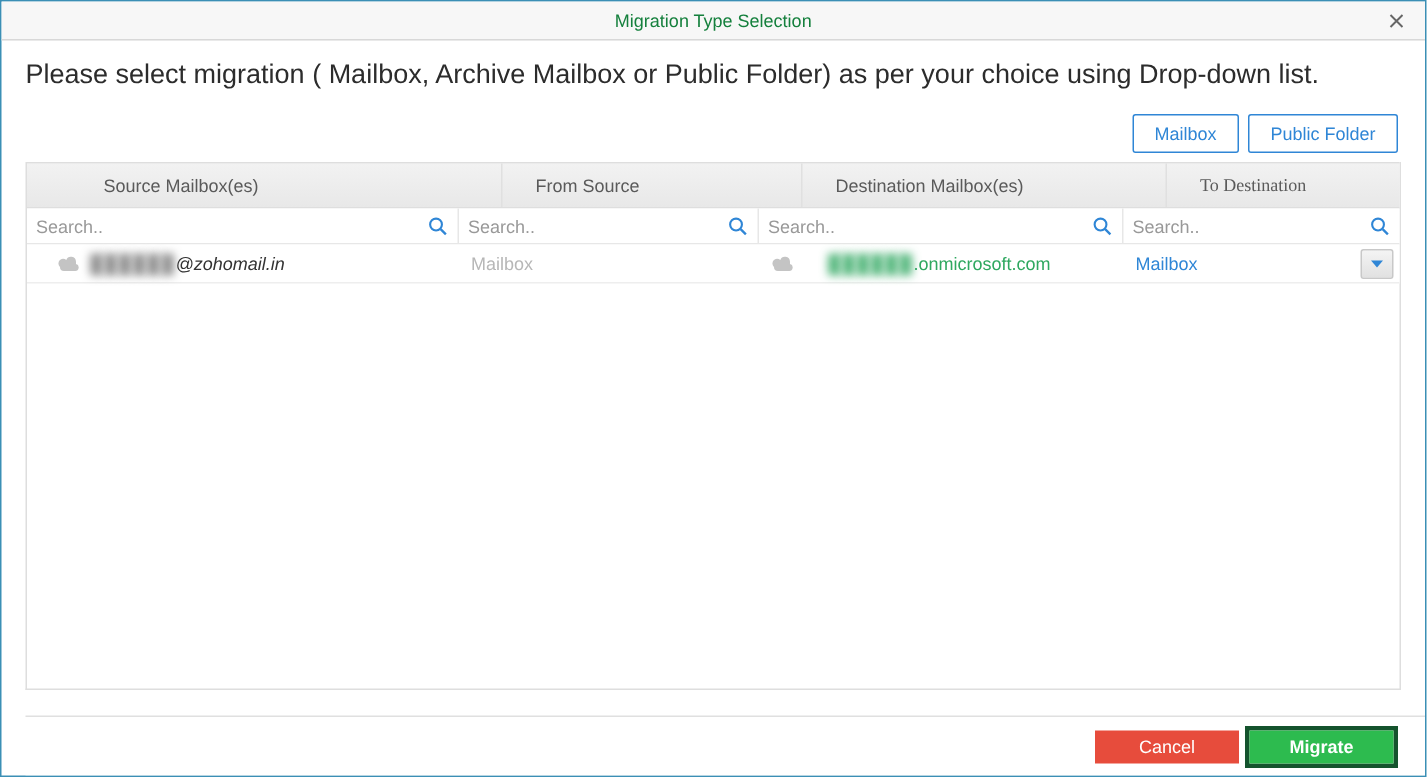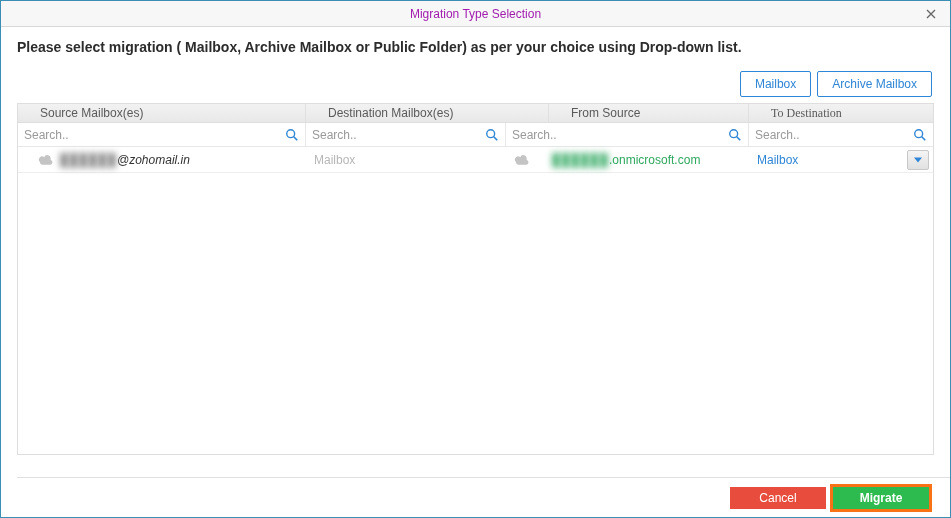--- a/index.html
+++ b/index.html
@@ -15,37 +15,37 @@
     }
     .titlebar {
       height: 26px;
       display: flex;
       align-items: center;
       justify-content: center;
       position: relative;
       border-bottom: 1px solid #d8d8d8;
       background: #f7f7f7;
     }
-    .titlebar .title { font-size: 12px; color: #a21caf; }
+    .titlebar .title { font-size: 12px; color: #15803d; }
     .titlebar .close {
       position: absolute;
       right: 8px; top: 0;
       height: 26px;
       display: flex; align-items: center; justify-content: center;
       width: 22px;
       color: #666;
       font-size: 14px;
       cursor: pointer;
     }
     .content {
       padding: 12px 16px 0 16px;
     }
     .instruction {
-      font-size: 14px;
-      font-weight: 700;
+      font-size: 18px;
+      font-weight: 400;
       color: #2c2c2c;
       margin-bottom: 16px;
     }
     .type-buttons {
       display: flex;
       gap: 6px;
       justify-content: flex-end;
       margin-bottom: 6px;
       padding-right: 2px;
     }
@@ -61,24 +61,25 @@
     .grid-area {
       border: 1px solid #dedede;
       border-top: none;
       height: 352px;
       display: flex;
       flex-direction: column;
       background: #fff;
     }
     .grid-header {
       display: flex;
-      height: 20px;
+      height: 31px;
       background: linear-gradient(#f2f2f2,#e8e8e8);
       border-top: 1px solid #dedede;
       border-bottom: 1px solid #dedede;
+      padding-left: 29px;
     }
     .col {
       flex-shrink: 0;
       padding: 0 0 0 20px;
       display: flex;
       align-items: center;
       font-size: 12px;
       color: #5a5a5a;
       border-right: 1px solid #e0e0e0;
     }
@@ -152,21 +153,21 @@
     .btn-cancel {
       background: #e74c3c;
       color: #fff;
       border: none;
       height: 22px;
       width: 96px;
       font-size: 12px;
       cursor: pointer;
     }
     .btn-migrate-wrap {
-      border: 3px solid #f97316;
+      border: 3px solid #14532d;
       display: inline-flex;
       margin-left: 4px;
     }
     .btn-migrate {
       background: #2dbb4f;
       color: #fff;
       border: none;
       height: 22px;
       width: 96px;
       font-size: 12px;
@@ -184,28 +185,28 @@
         <path d="M1 1 L9 9 M9 1 L1 9" stroke="#666" stroke-width="1.3" fill="none"></path>
       </svg>
   </span>
 </div>
 
 <div class="content">
   <div class="instruction">Please select migration ( Mailbox, Archive Mailbox or Public Folder) as per your choice using Drop-down list.</div>
 
   <div class="type-buttons">
     <button class="type-btn">Mailbox</button>
-    <button class="type-btn">Archive Mailbox</button>
+    <button class="type-btn">Public Folder</button>
   </div>
 
   <div class="grid-area">
     <div class="grid-header">
       <div class="col col-src">Source Mailbox(es)</div>
+      <div class="col col-from">From Source</div>
       <div class="col col-dst">Destination Mailbox(es)</div>
-      <div class="col col-from">From Source</div>
       <div class="col col-to">To Destination</div>
     </div>
 
     <div class="search-row">
       <div class="search-cell col-src" style="padding:0;">
         <input type="text" placeholder="Search.." style="">
         <span class="search-icon">
           <svg viewBox="0 0 16 16">
               <circle cx="6.5" cy="6.5" r="4.5" stroke="#2f86d6" stroke-width="1.6" fill="none"></circle>
               <line x1="10" y1="10" x2="14" y2="14" stroke="#2f86d6" stroke-width="1.8"></line>

